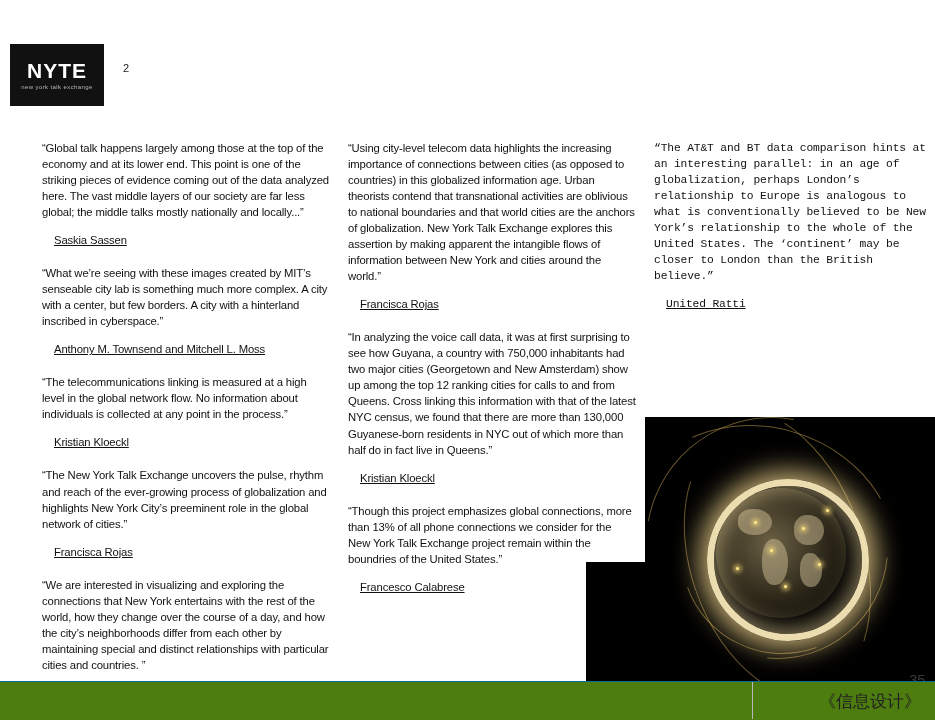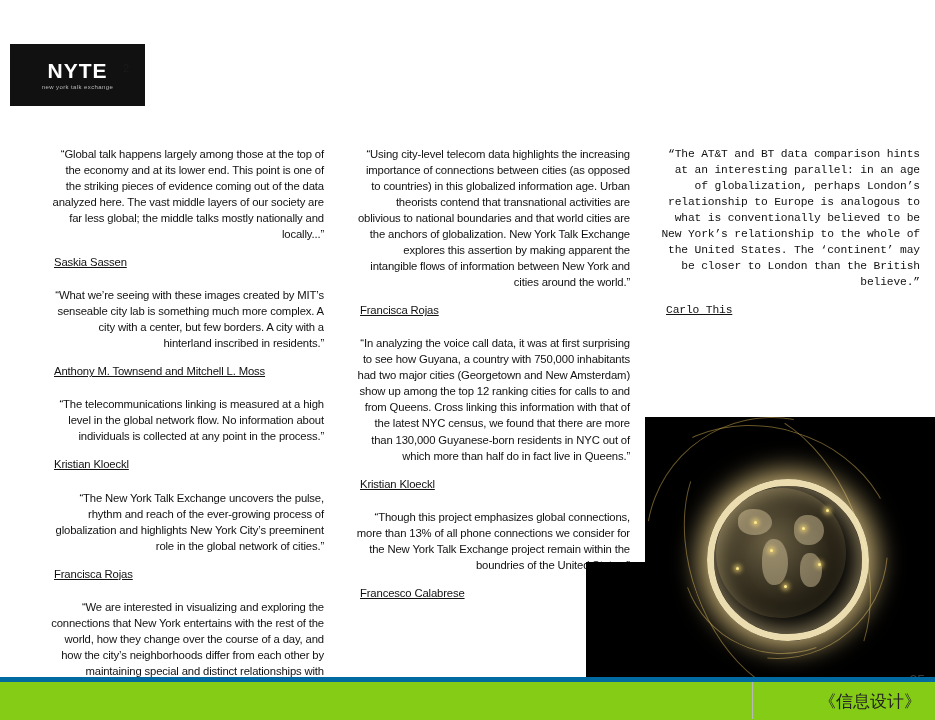--- a/index.html
+++ b/index.html
@@ -14,21 +14,21 @@
     color: #000000;
     position: relative;
     overflow: hidden;
   }
 
   
   #logo-block {
     position: absolute;
     left: 10px;
     top: 44px;
-    width: 135px;
+    width: 94px;
     height: 62px;
     background: #111111;
     display: flex;
     flex-direction: column;
     align-items: center;
     justify-content: center;
   }
   #logo-title {
     color: #ffffff;
     font-size: 21px;
@@ -57,22 +57,22 @@
     font-size: 11.3px;
     line-height: 1.42;
     color: #111111;
   }
   #col-1 { left: 42px;  width: 288px; }
   #col-2 { left: 348px; width: 288px; }
   #col-3 { left: 654px; width: 272px; font-family: Liberation Mono, monospace; }
 
   .quote-block { margin-bottom: 17px; }
   .quote-text {
-    margin: 6px;
-    text-align: right;
+    margin: 0;
+    text-align: left;
     letter-spacing: -0.15px;
   }
   .quote-author {
     margin: 12px;
     text-decoration: underline;
     letter-spacing: -0.15px;
   }
 
   
   #globe-panel {
@@ -142,22 +142,22 @@
     box-shadow: 0 0 5px 2px rgba(255, 225, 120, 0.85);
   }
 
   
   #footer-bar {
     position: absolute;
     left: 0;
     bottom: 0;
     width: 935px;
     height: 38px;
-    background: #84cc16;
-    border-top: 5px solid #0369a1;
+    background: #4d7c0f;
+    border-top: 1px solid #0369a1;
   }
   #footer-left-cell {
     position: absolute;
     left: 0;
     top: 0;
     width: 752px;
     height: 37px;
     border-right: 1px solid #b9b9b9;
   }
   #footer-title {
@@ -185,21 +185,21 @@
   <div id="logo-sub">new york talk exchange</div>
 </div>
 <div id="logo-edge">2</div>
 
 <div class="col" id="col-1">
   <div class="quote-block">
     <p class="quote-text">“Global talk happens largely among those at the top of the economy and at its lower end. This point is one of the striking pieces of evidence coming out of the data analyzed here. The vast middle layers of our society are far less global; the middle talks mostly nationally and locally...”</p>
     <p class="quote-author">Saskia Sassen</p>
   </div>
   <div class="quote-block">
-    <p class="quote-text">“What we’re seeing with these images created by MIT’s senseable city lab is something much more complex. A city with a center, but few borders. A city with a hinterland inscribed in residents.”</p>
+    <p class="quote-text">“What we’re seeing with these images created by MIT’s senseable city lab is something much more complex. A city with a center, but few borders. A city with a hinterland inscribed in cyberspace.”</p>
     <p class="quote-author">Anthony M. Townsend and Mitchell L. Moss</p>
   </div>
   <div class="quote-block">
     <p class="quote-text">“The telecommunications linking is measured at a high level in the global network flow. No information about individuals is collected at any point in the process.”</p>
     <p class="quote-author">Kristian Kloeckl</p>
   </div>
   <div class="quote-block">
     <p class="quote-text">“The New York Talk Exchange uncovers the pulse, rhythm and reach of the ever-growing process of globalization and highlights New York City’s preeminent role in the global network of cities.”</p>
     <p class="quote-author">Francisca Rojas</p>
   </div>
@@ -220,21 +220,21 @@
   </div>
   <div class="quote-block">
     <p class="quote-text">“Though this project emphasizes global connections, more than 13% of all phone connections we consider for the New York Talk Exchange project remain within the boundries of the United States.”</p>
     <p class="quote-author">Francesco Calabrese</p>
   </div>
 </div>
 
 <div class="col" id="col-3">
   <div class="quote-block">
     <p class="quote-text">“The AT&amp;T and BT data comparison hints at an interesting parallel: in an age of globalization, perhaps London’s relationship to Europe is analogous to what is conventionally believed to be New York’s relationship to the whole of the United States. The ‘continent’ may be closer to London than the British believe.”</p>
-    <p class="quote-author">Carlo This</p>
+    <p class="quote-author">United Ratti</p>
   </div>
 </div>
 
 <div id="globe-panel"></div>
 <div id="globe-panel-2"></div>
 <div class="globe-wrap">
   <div class="arc" style="left:40px;  top:10px;  width:270px; height:230px; transform:rotate(18deg);"></div>
   <div class="arc" style="left:60px;  top:0px;   width:250px; height:250px; transform:rotate(-35deg);"></div>
   <div class="arc" style="left:30px;  top:40px;  width:300px; height:190px; transform:rotate(70deg);"></div>
   <div class="arc" style="left:80px;  top:20px;  width:220px; height:220px; transform:rotate(140deg);"></div>

